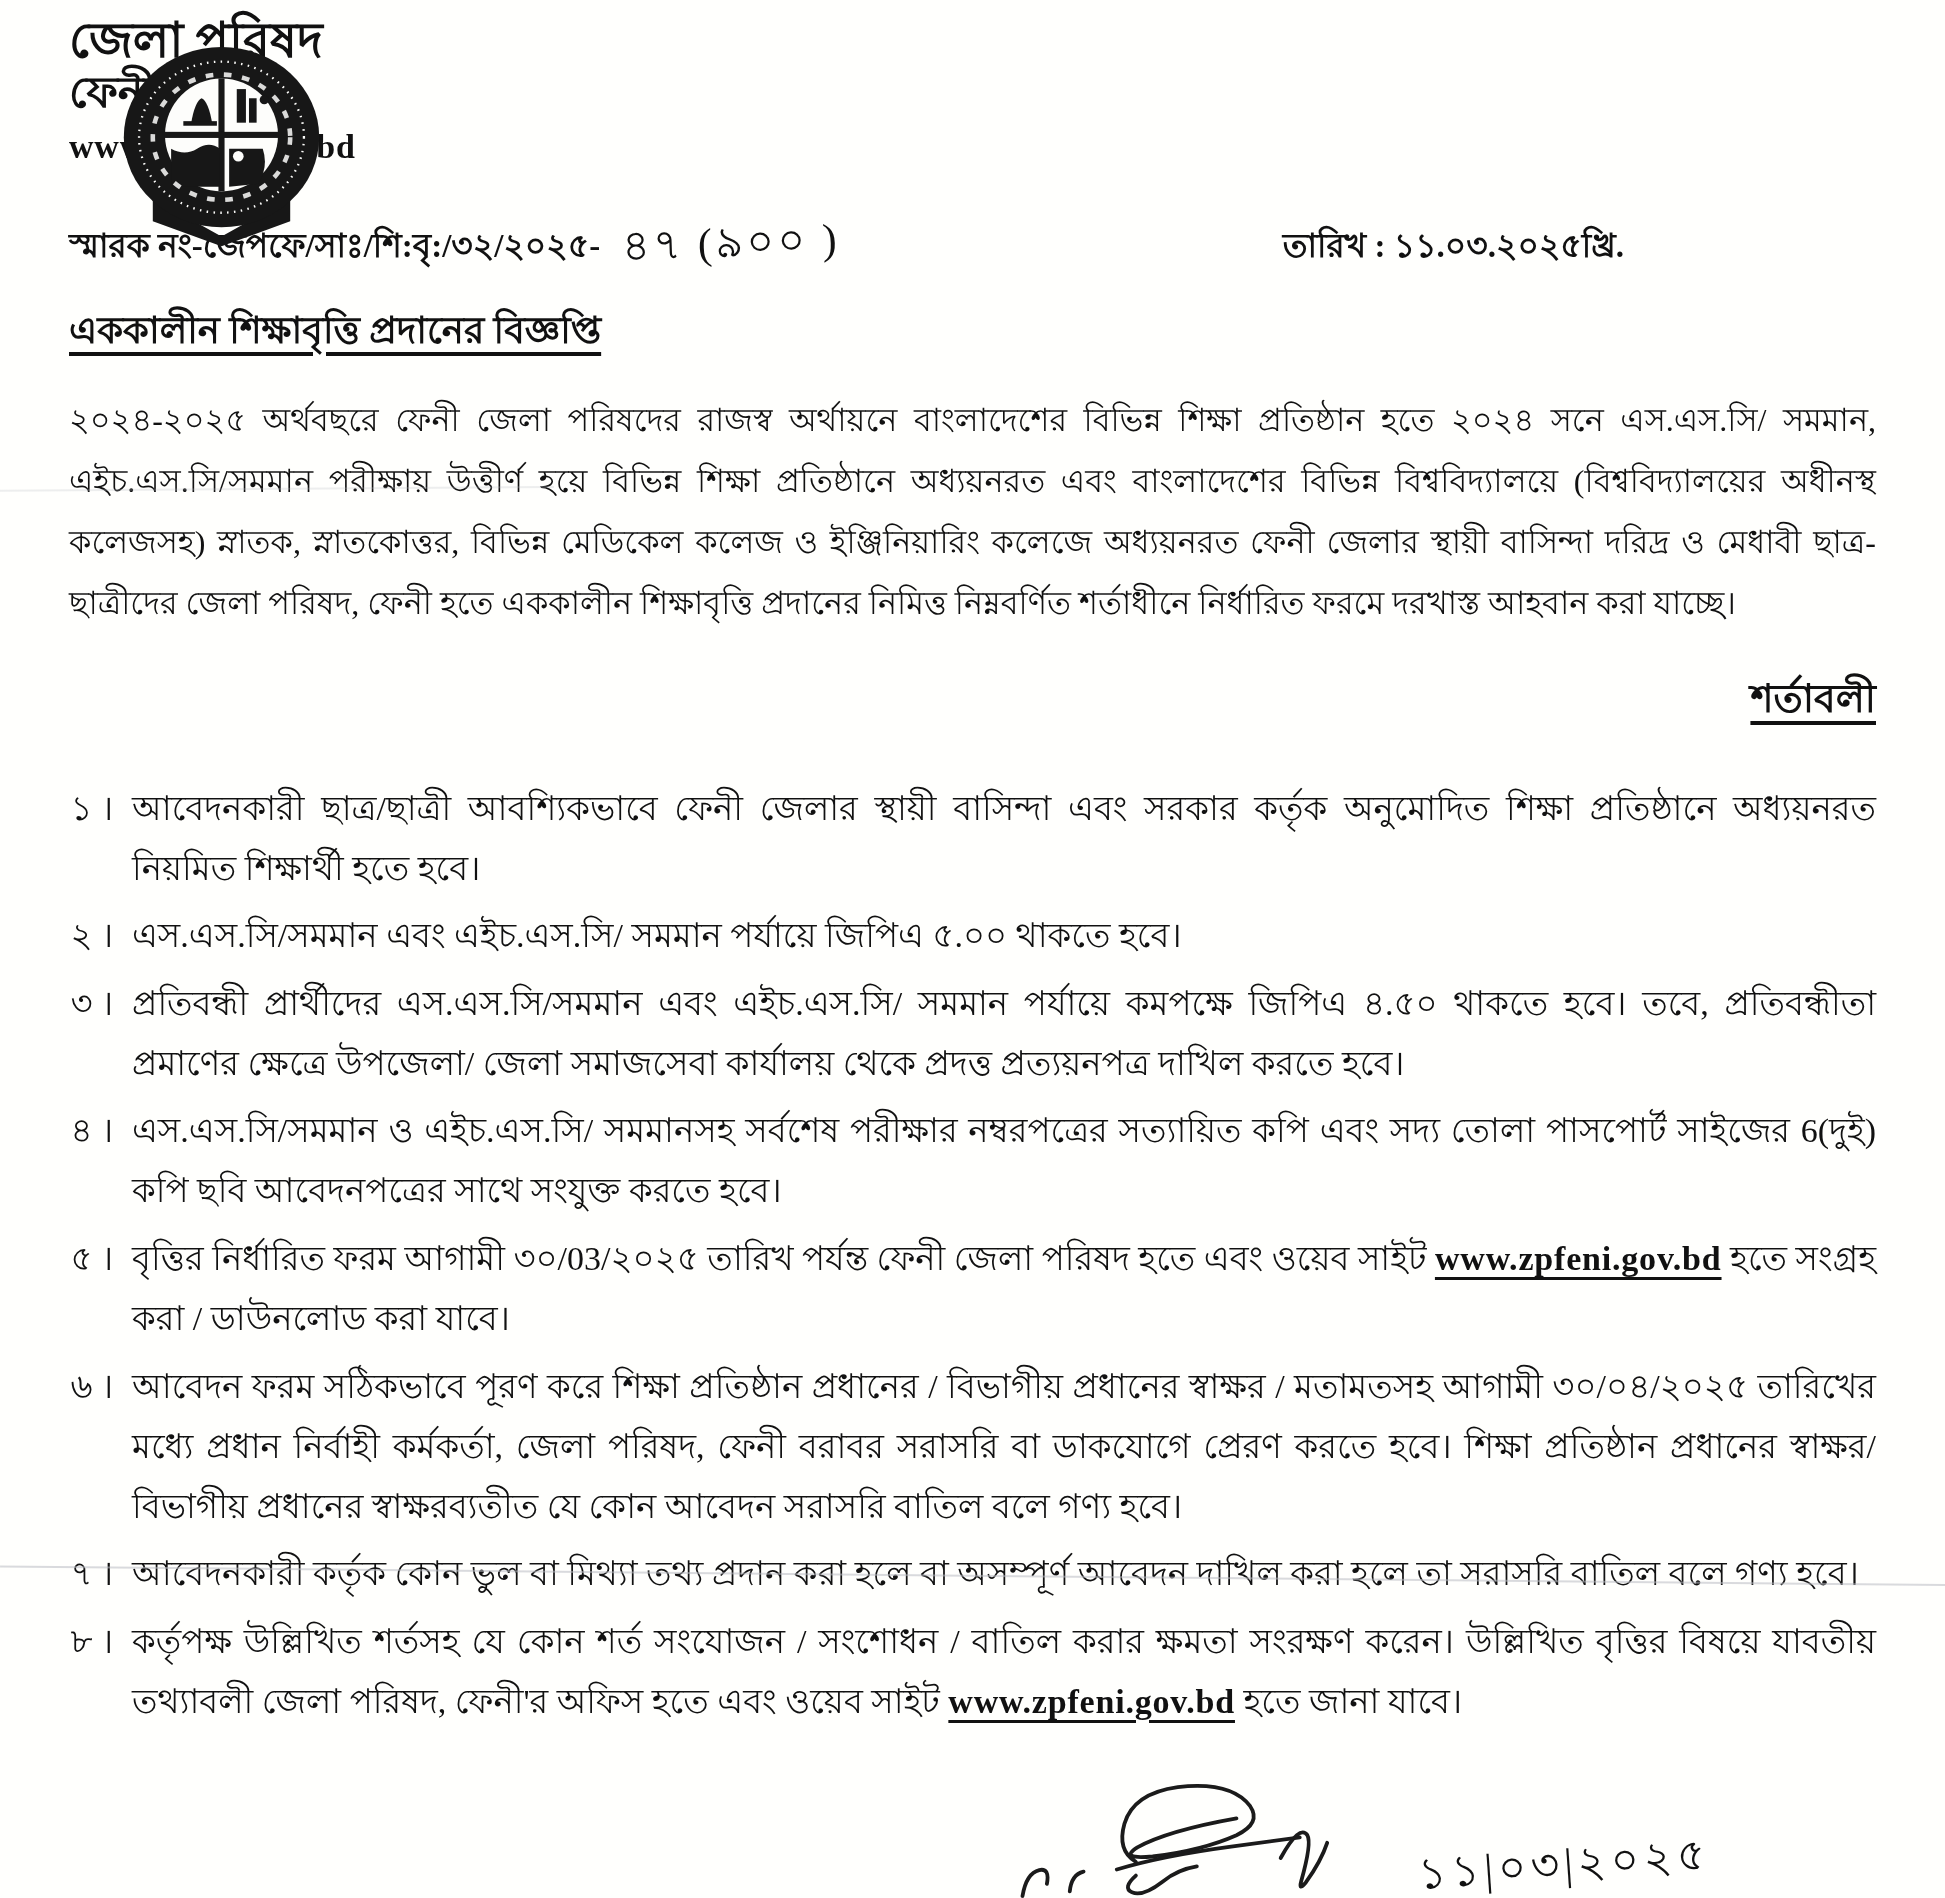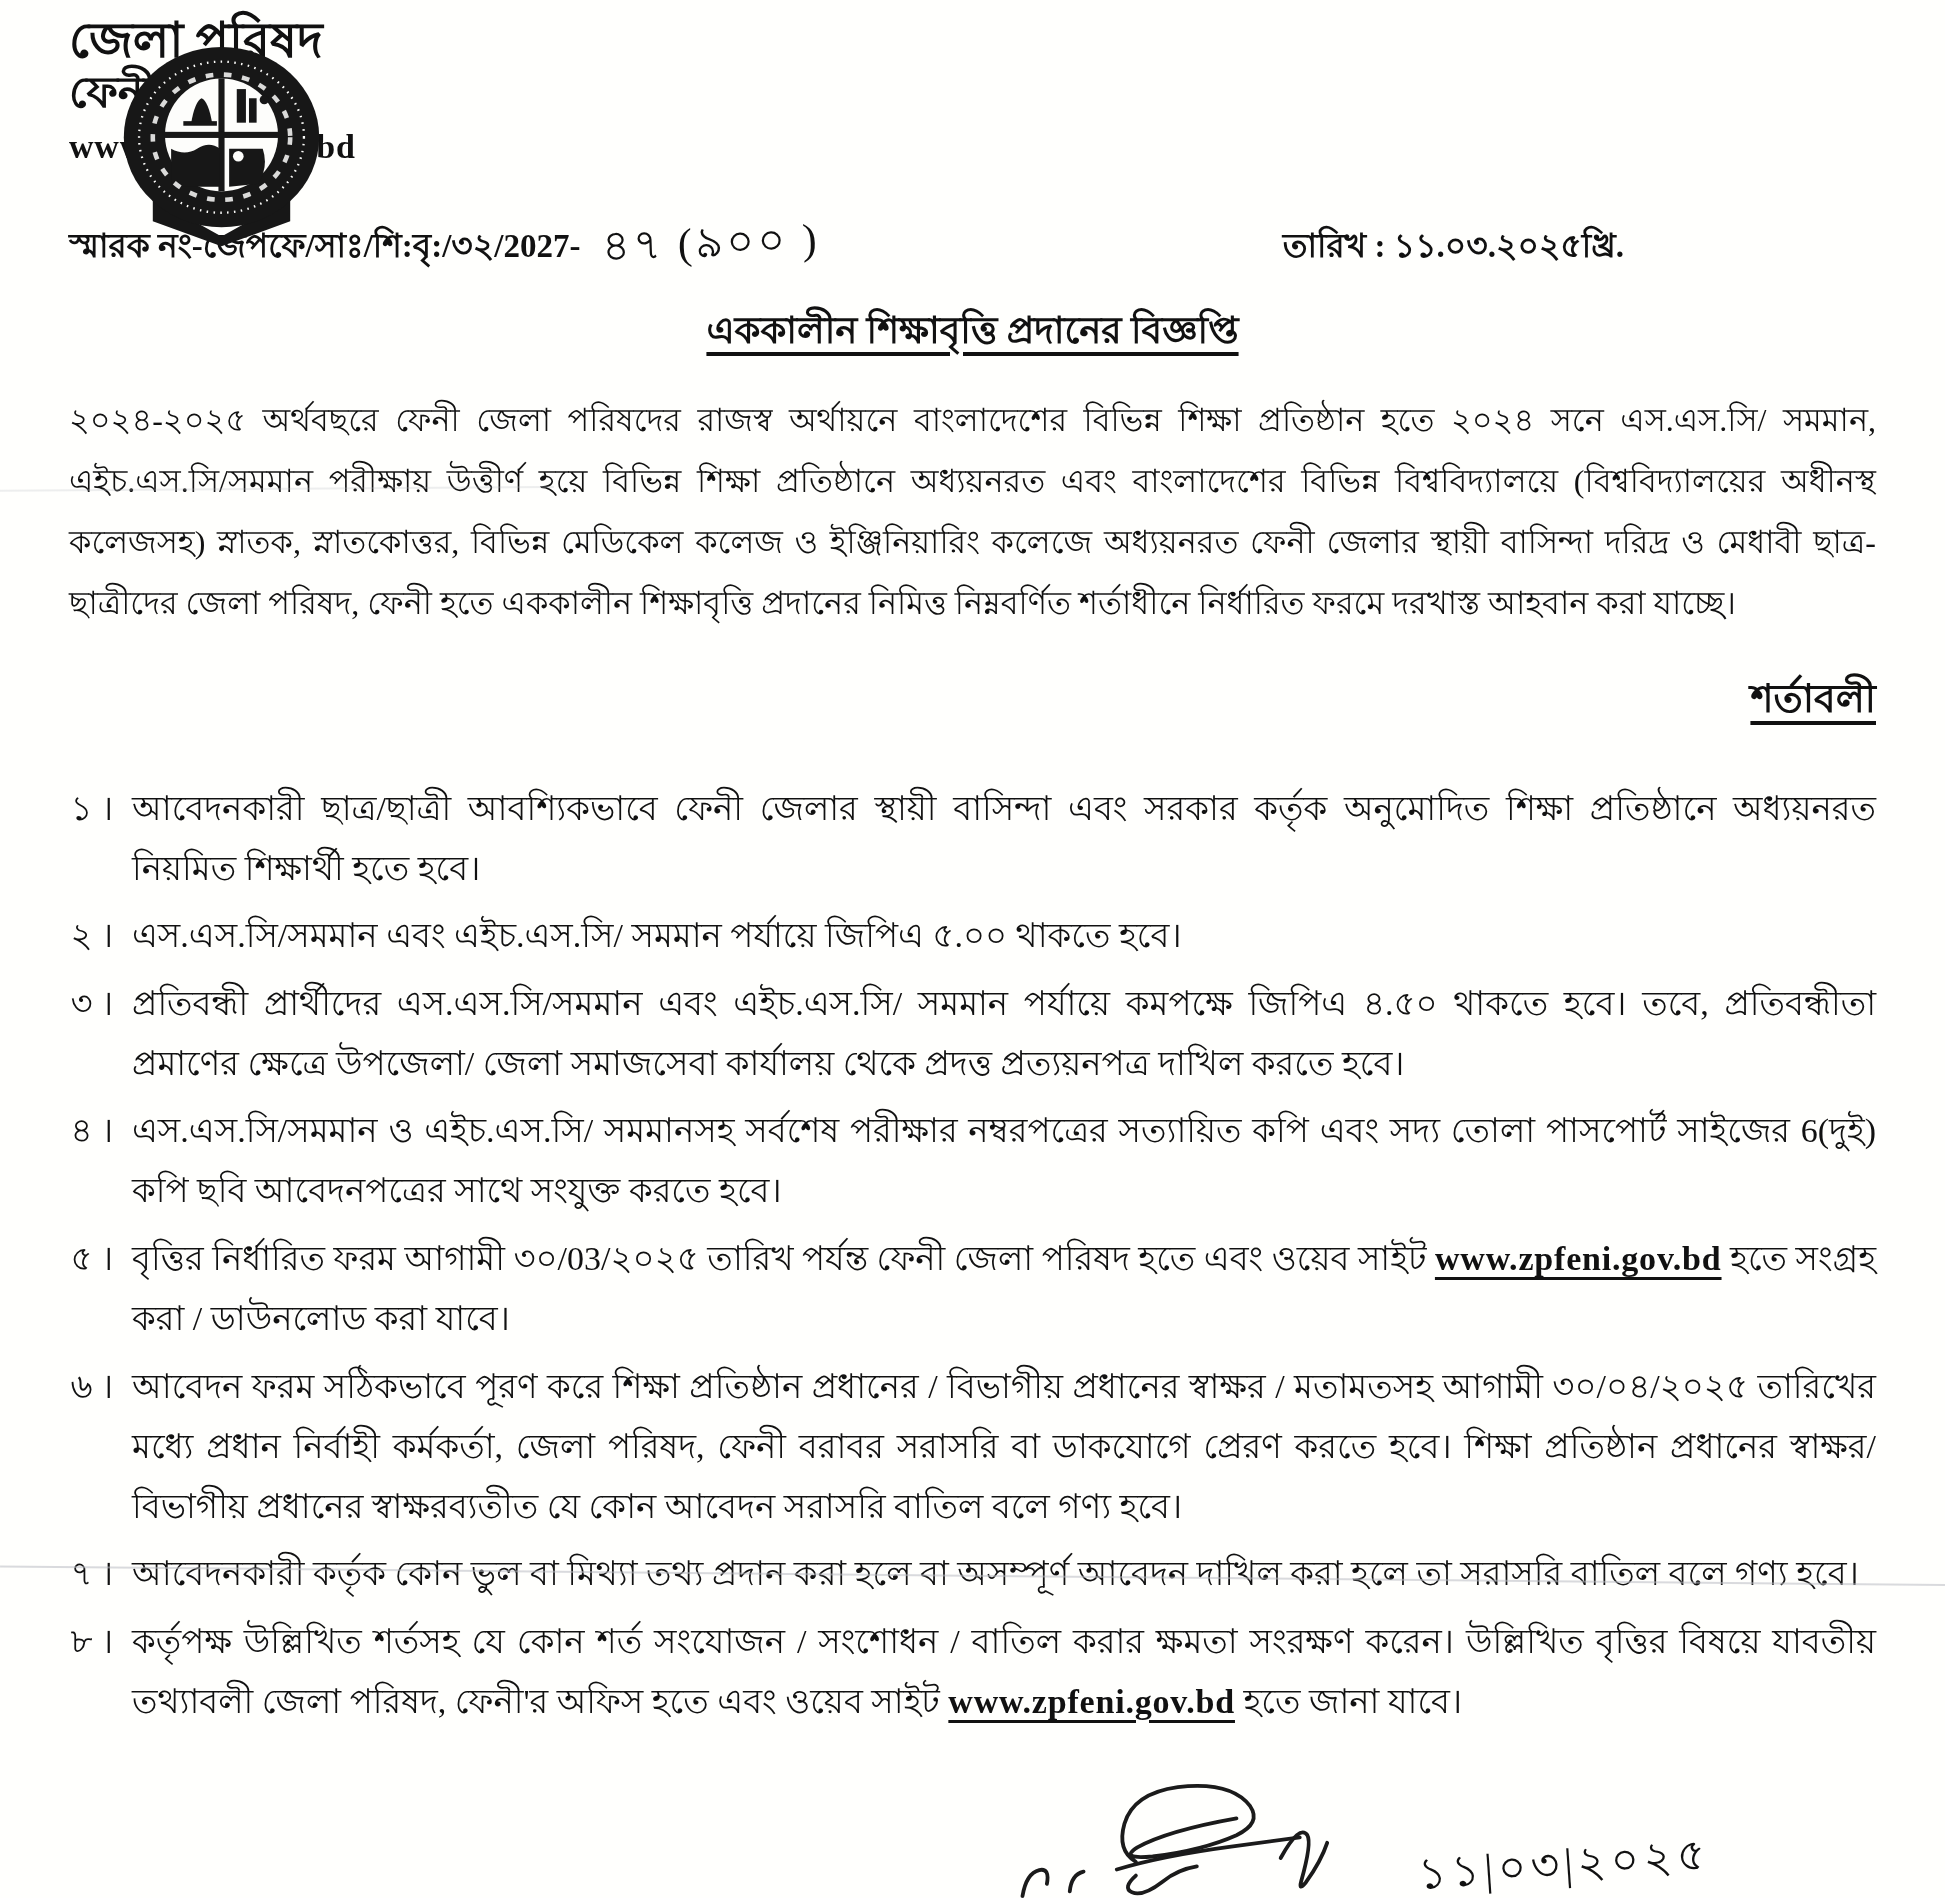--- a/index.html
+++ b/index.html
@@ -23,21 +23,21 @@
   .org-site{font-size:34px;font-weight:bold;margin-top:10.7px;letter-spacing:0.8px;}
 
   
   .memo-row{display:flex;justify-content:space-between;align-items:baseline;margin-top:44px;font-size:33px;font-weight:600;}
   .memo-left{white-space:nowrap;}
   .handwritten-num{display:inline-block;font-size:43px;font-weight:500;transform:rotate(-2deg);letter-spacing:3.1px;margin-left:13.7px;}
   .memo-date{margin-right:252px;white-space:nowrap;text-align:right;}
 
   
   .title{
-    text-align:center;font-size:37px;font-weight:bold;margin:20px 0 23px 0;
+    text-align:left;font-size:37px;font-weight:bold;margin:20px 0 23px 0;
     text-decoration:underline;text-decoration-thickness:3.8px;text-underline-offset:9.2px;
   }
 
   
   .intro{font-size:32px;line-height:61px;text-align:justify;margin:26px 0 0 0;}
 
   
   .cond-head{
     text-align:right;font-size:39px;font-weight:bold;margin:34px 0 46px 0;
     text-decoration:underline;text-decoration-thickness:3.8px;text-underline-offset:9.2px;
@@ -95,21 +95,21 @@
     </div>
 
     <header class="head-center">
       <div class="org-name">জেলা পরিষদ</div>
       <div class="org-district">ফেনী।</div>
       <div class="org-site">www.zpfeni.gov.bd</div>
     </header>
 
     <div class="memo-row">
       <div class="memo-left">
-        <span>স্মারক নং-জেপফে/সাঃ/শি:বৃ:/৩২/2027-</span>
+        <span>স্মারক নং-জেপফে/সাঃ/শি:বৃ:/৩২/২০২৫-</span>
         <span class="handwritten-num">৪৭ (৯০০ )</span>
       </div>
       <div class="memo-date">তারিখ : ১১.০৩.২০২৫খ্রি.</div>
     </div>
 
     <h1 class="title">এককালীন শিক্ষাবৃত্তি প্রদানের বিজ্ঞপ্তি</h1>
 
     <p class="intro">২০২৪-২০২৫ অর্থবছরে ফেনী জেলা পরিষদের রাজস্ব অর্থায়নে বাংলাদেশের বিভিন্ন শিক্ষা প্রতিষ্ঠান হতে ২০২৪ সনে এস.এস.সি/ সমমান, এইচ.এস.সি/সমমান পরীক্ষায় উত্তীর্ণ হয়ে বিভিন্ন শিক্ষা প্রতিষ্ঠানে অধ্যয়নরত এবং বাংলাদেশের বিভিন্ন বিশ্ববিদ্যালয়ে (বিশ্ববিদ্যালয়ের অধীনস্থ কলেজসহ) স্নাতক, স্নাতকোত্তর, বিভিন্ন মেডিকেল কলেজ ও ইঞ্জিনিয়ারিং কলেজে অধ্যয়নরত ফেনী জেলার স্থায়ী বাসিন্দা দরিদ্র ও মেধাবী ছাত্র-ছাত্রীদের জেলা পরিষদ, ফেনী হতে এককালীন শিক্ষাবৃত্তি প্রদানের নিমিত্ত নিম্নবর্ণিত শর্তাধীনে নির্ধারিত ফরমে দরখাস্ত আহবান করা যাচ্ছে।</p>
 
     <h2 class="cond-head">শর্তাবলী</h2>

